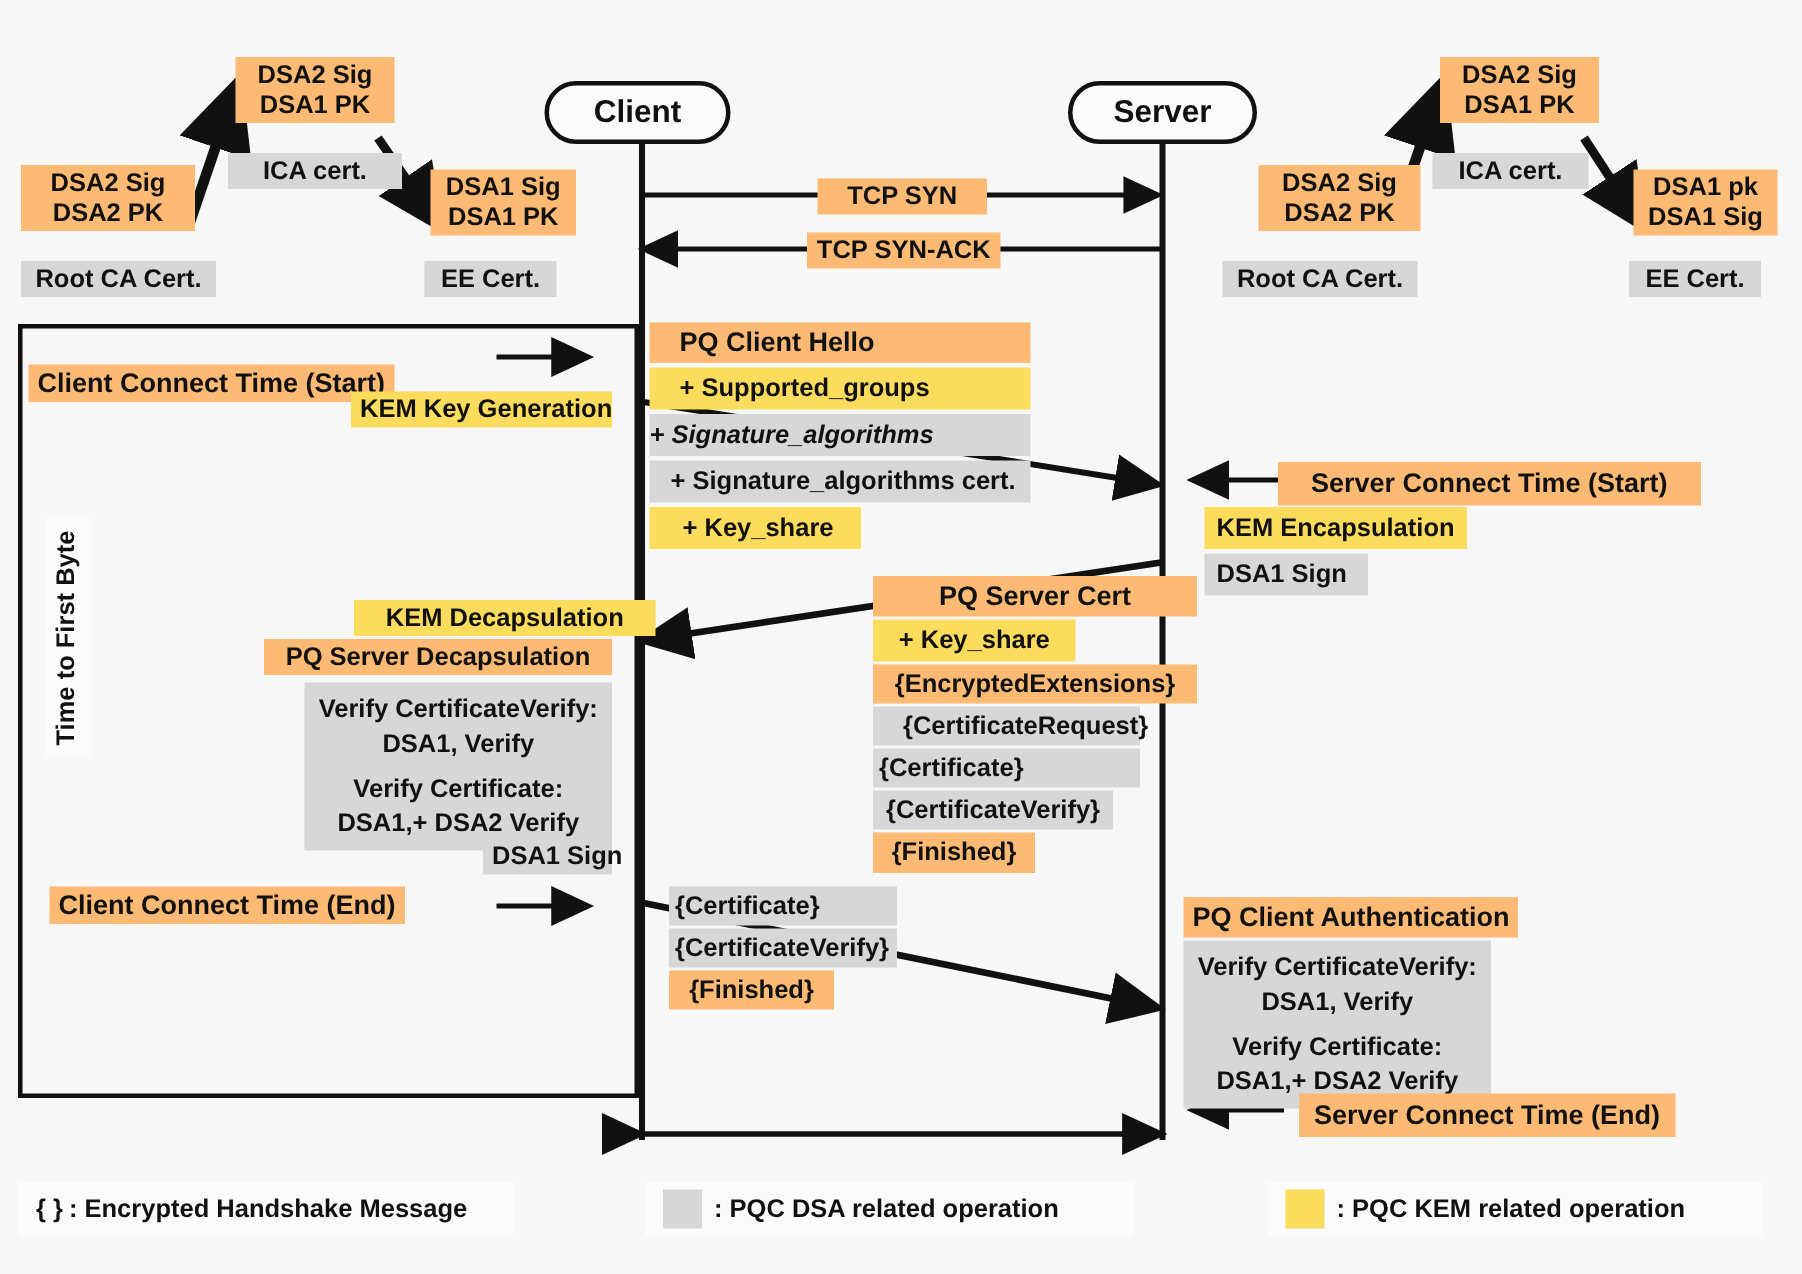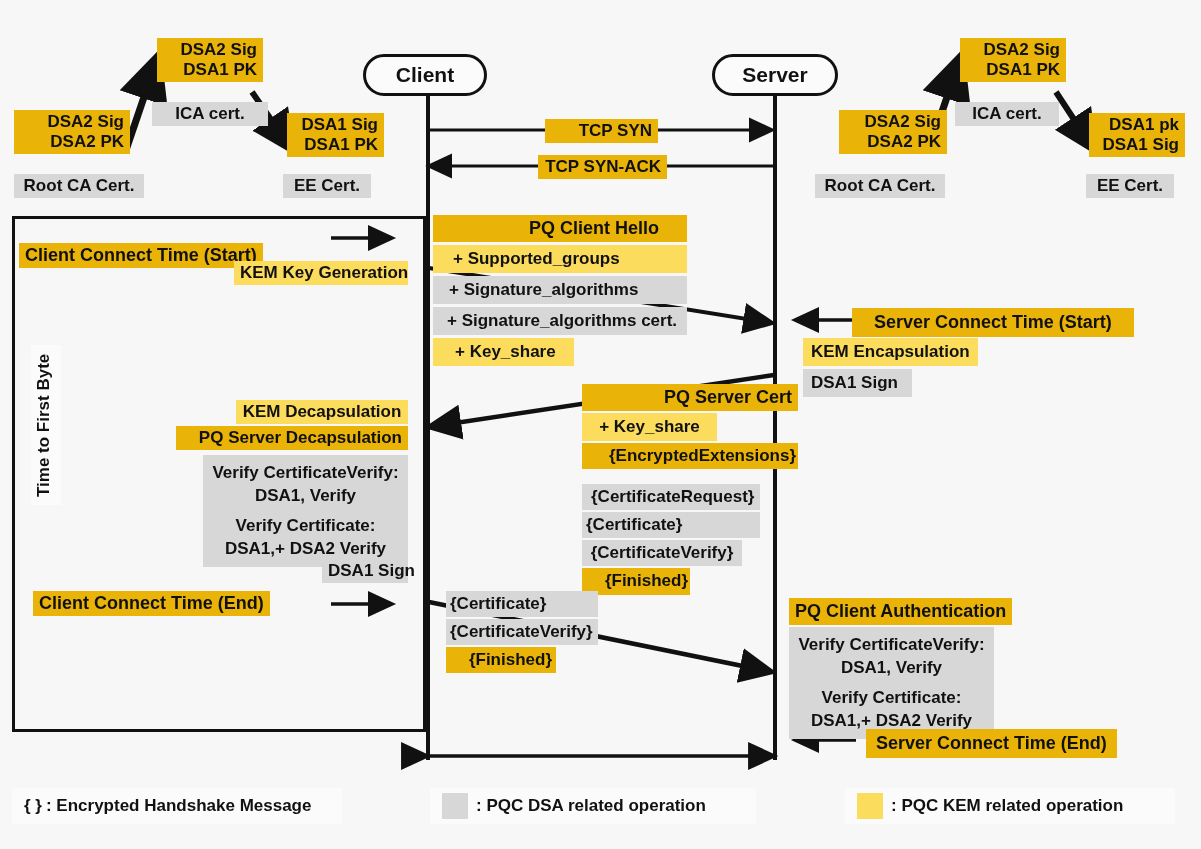--- a/index.html
+++ b/index.html
@@ -21,21 +21,21 @@
   
   .chip {
     position: absolute;
     font-weight: bold;
     color: #111;
     white-space: nowrap;
     line-height: 1.18;
     padding: 2px 6px;
     box-sizing: border-box;
   }
-  .chip.white  { background: #eab308; text-align: right; }
+  .chip.white  { background: #fdba74; }
   .chip.gray   { background: #d7d7d7; }
   .chip.yellow { background: #fcdc5c; }
   .c17 { font-size: 17px; }
   .c18 { font-size: 18px; }
   .center { text-align: center; }
 
   
   .pill {
     position: absolute;
     border: 3.5px solid #111;
@@ -204,48 +204,48 @@
   <div class="chip white c17 center" style="left:545px; top:119px; width:113px;">TCP SYN</div>
   <div class="chip white c17 center" style="left:538px; top:155px; width:129px;">TCP SYN-ACK</div>
 
   <div class="ttfb-box" style="left:12px; top:216px; width:414px; height:516px;"></div>
   <div class="vlabel" style="left:31px; top:345px; width:30px; height:160px;">Time to First Byte</div>
 
   <div class="chip white c18" style="left:19px; top:226px;margin-top:17px;">Client Connect Time (Start)</div>
 
   <div class="chip yellow c17 center" style="left:234px; top:261px; width:174px;">KEM Key Generation</div>
 
-  <div class="chip yellow c17 center" style="left:236px; top:400px; width:172px;">KEM Decapsulation</div>
+  <div class="chip yellow c17 center" style="left:236px; top:400px; width:201px;">KEM Decapsulation</div>
 
   <div class="chip white c17 center" style="left:176px; top:426px; width:232px;">PQ Server Decapsulation</div>
 
   <div class="chip gray c17 center" style="left:203px; top:455px; width:205px; line-height:1.38; padding:6px 6px;">
     <div>Verify CertificateVerify:</div>
     <div>DSA1, Verify</div>
     <div style="margin-top:6px;">Verify Certificate:</div>
     <div>DSA1,+ DSA2 Verify</div>
   </div>
 
   <div class="chip gray c17 center" style="left:322px; top:559px; width:86px;">DSA1 Sign</div>
 
   <div class="chip white c18" style="left:33px; top:591px;">Client Connect Time (End)</div>
 
   <div style="position:absolute; left:433px; top:215px;">
     <div class="chip white c18" style="position:relative; left:0; top:0; padding:3px 28px 3px 20px;">PQ Client Hello</div>
     <div class="chip yellow c17" style="position:relative; left:0; top:0; margin-top:3px; padding:4px 12px 4px 20px;">+ Supported_groups</div>
-    <div class="chip gray c17" style="position:relative; left:0; top:0; margin-top:3px; padding:4px 10px 4px 16px;">+ Signature_algorithms</div>
+    <div class="chip gray c17" style="position:relative; left:0; top:0; margin-top:3px; padding:4px 10px 4px 0;font-style:italic;">+ Signature_algorithms</div>
     <div class="chip gray c17" style="position:relative; left:0; top:0; margin-top:3px; padding:4px 10px 4px 14px;">+ Signature_algorithms cert.</div>
     <div class="chip yellow c17" style="position:relative; left:0; top:0; margin-top:3px; padding:4px 18px 4px 22px; display:inline-block;">+ Key_share</div>
   </div>
 
   <div style="position:absolute; left:582px; top:384px; text-align:center; width:216px;">
     <div class="chip white c18 center" style="position:relative; display:block; padding:3px 6px;">PQ Server Cert</div>
     <div class="chip yellow c17 center" style="position:relative; display:block; width:135px; margin-top:2px; padding:4px 6px;">+ Key_share</div>
     <div class="chip white c17 center" style="position:relative; display:block; width:216px; margin-top:2px; padding:3px 2px;">{EncryptedExtensions}</div>
-    <div class="chip gray c17 center" style="position:relative; display:block; width:178px; margin-top:15px; padding:3px 9px;">{CertificateRequest}</div>
+    <div class="chip gray c17 center" style="position:relative; display:block; width:178px; margin-top:2px; padding:3px 20px;">{CertificateRequest}</div>
     <div class="chip gray c17 center" style="position:relative; display:block; width:178px; margin-top:2px; padding:3px 2px; text-align:left; padding-left:4px;">{Certificate}</div>
     <div class="chip gray c17 center" style="position:relative; display:block; width:160px; margin-top:2px; padding:3px 2px;">{CertificateVerify}</div>
     <div class="chip white c17 center" style="position:relative; display:block; width:108px; margin-top:2px; padding:3px 2px;">{Finished}</div>
   </div>
 
   <div style="position:absolute; left:446px; top:591px;">
     <div class="chip gray c17" style="position:relative; display:block; width:152px; padding:3px 4px;">{Certificate}</div>
     <div class="chip gray c17" style="position:relative; display:block; width:152px; margin-top:2px; padding:3px 4px;">{CertificateVerify}</div>
     <div class="chip white c17 center" style="position:relative; display:block; width:110px; margin-top:2px; padding:3px 4px;">{Finished}</div>
   </div>

